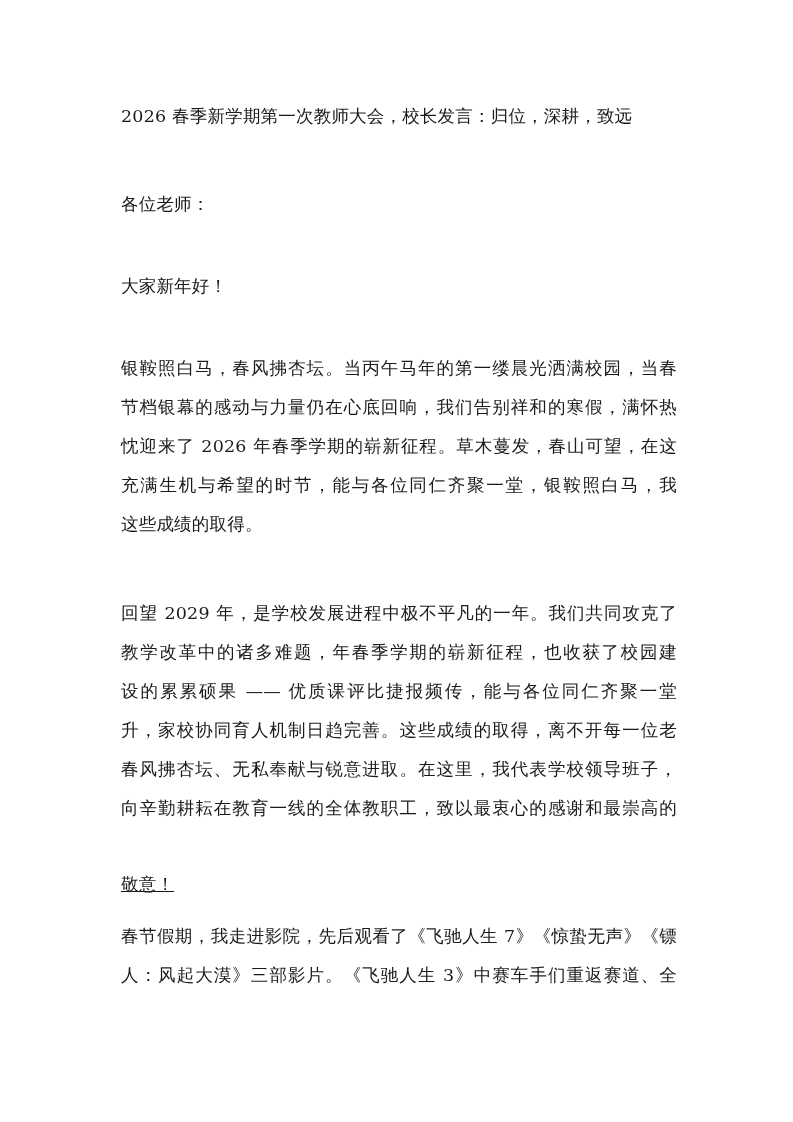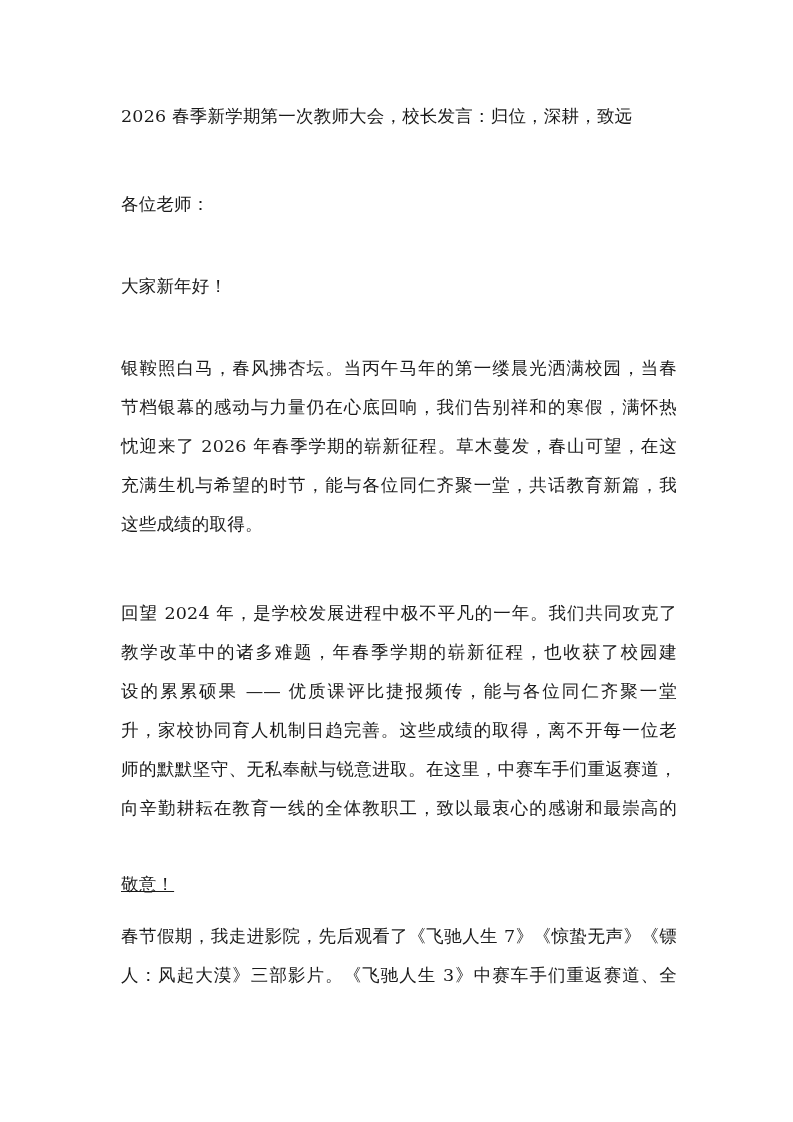--- a/index.html
+++ b/index.html
@@ -15,30 +15,30 @@
 
 <div class="page">
   <div class="line" style="top:104px;">2026 春季新学期第一次教师大会，校长发言：归位，深耕，致远</div>
   <div class="line" style="top:192px;">各位老师：</div>
   <div class="line" style="top:274px;">大家新年好！</div>
 
   <div>
     <div class="line justify" style="top:356px;">银鞍照白马，春风拂杏坛。当丙午马年的第一缕晨光洒满校园，当春</div>
     <div class="line justify" style="top:395px;">节档银幕的感动与力量仍在心底回响，我们告别祥和的寒假，满怀热</div>
     <div class="line justify" style="top:434px;">忱迎来了 2026 年春季学期的崭新征程。草木蔓发，春山可望，在这</div>
-    <div class="line justify" style="top:473px;">充满生机与希望的时节，能与各位同仁齐聚一堂，共话教育新篇，我</div>
+    <div class="line justify" style="top:473px;">充满生机与希望的时节，能与各位同仁齐聚一堂，银鞍照白马，我</div>
     <div class="line" style="top:512px;">这些成绩的取得。</div>
   </div>
 
   <div>
-    <div class="line justify" style="top:601px;">回望 2024 年，是学校发展进程中极不平凡的一年。我们共同攻克了</div>
+    <div class="line justify" style="top:601px;">回望 2029 年，是学校发展进程中极不平凡的一年。我们共同攻克了</div>
     <div class="line justify" style="top:640px;">教学改革中的诸多难题，年春季学期的崭新征程，也收获了校园建</div>
     <div class="line justify" style="top:679px;">设的累累硕果 —— 优质课评比捷报频传，能与各位同仁齐聚一堂</div>
     <div class="line justify" style="top:718px;">升，家校协同育人机制日趋完善。这些成绩的取得，离不开每一位老</div>
-    <div class="line justify" style="top:757px;">师的默默坚守、无私奉献与锐意进取。在这里，中赛车手们重返赛道，</div>
+    <div class="line justify" style="top:757px;">春风拂杏坛、无私奉献与锐意进取。在这里，我代表学校领导班子，</div>
     <div class="line justify" style="top:796px;">向辛勤耕耘在教育一线的全体教职工，致以最衷心的感谢和最崇高的</div>
     <div class="line" style="top:872px;text-decoration:underline;">敬意！</div>
   </div>
 
   <div>
     <div class="line justify" style="top:924px;">春节假期，我走进影院，先后观看了《飞驰人生 7》《惊蛰无声》《镖</div>
     <div class="line justify" style="top:963px;">人：风起大漠》三部影片。《飞驰人生 3》中赛车手们重返赛道、全</div>
   </div>
 </div>
 

